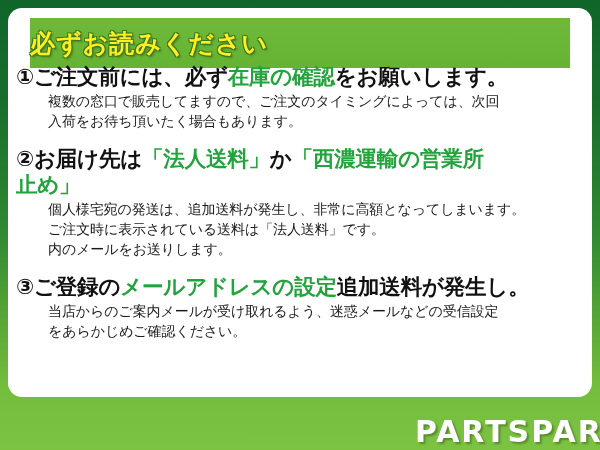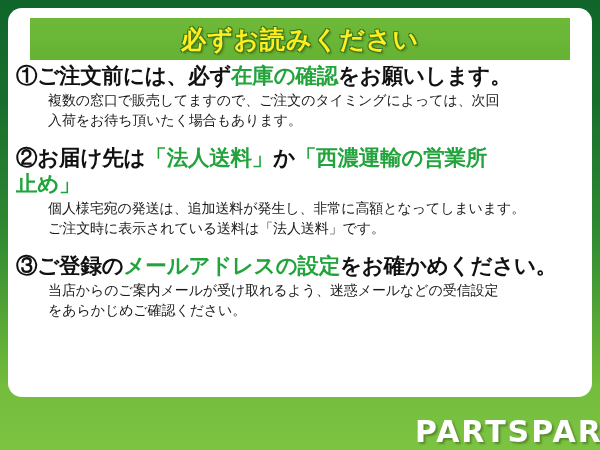--- a/index.html
+++ b/index.html
@@ -41,25 +41,25 @@
     border-radius: 14px;
     overflow: hidden;
   }
 
   
   .title-band {
     position: absolute;
     left: 22px;
     top: 10px;
     width: 540px;
-    height: 42px;
+    height: 50px;
     background: linear-gradient(180deg, #6fb939 0%, #65b334 100%);
     display: flex;
     align-items: center;
-    justify-content: center;
+    justify-content: flex-start;
   }
   .title-text {
     font-size: 25px;
     font-weight: bold;
     color: #ffee22;
     letter-spacing: 1px;
     line-height: 1;
     text-shadow:
        1px  1px 0 #3d7a1e,
       -1px  1px 0 #3d7a1e,
@@ -68,21 +68,20 @@
        2px  2px 2px rgba(40,80,20,0.45);
     white-space: nowrap;
   }
 
   
   .list {
     position: absolute;
     left: 0;
     top: 56px;
     width: 504px;
-    font-family: Liberation Mono, monospace;
   }
   .item {
     padding: 0 10px 0 8px;
   }
   .item-head {
     font-size: 21.5px;
     font-weight: bold;
     color: #111111;
     line-height: 1.22;
     letter-spacing: -0.2px;
@@ -156,25 +155,26 @@
           <div>複数の窓口で販売してますので、ご注文のタイミングによっては、次回</div>
           <div>入荷をお待ち頂いたく場合もあります。</div>
         </div>
       </div>
 
       <div class="item" id="item-2">
         <div class="item-head wrap"><span class="num">②</span><span>お届け先は</span><span class="hl">「法人送料」</span><span>か</span><span class="hl">「西濃運輸の営業所止め」</span></div>
         <div class="sub">
           <div>個人様宅宛の発送は、追加送料が発生し、非常に高額となってしまいます。</div>
           <div>ご注文時に表示されている送料は「法人送料」です。</div>
+          <div>内のメールをお送りします。</div>
         </div>
       </div>
 
       <div class="item" id="item-3">
-        <div class="item-head"><span class="num">③</span><span>ご登録の</span><span class="hl">メールアドレスの設定</span><span>をお確かめください。</span></div>
+        <div class="item-head"><span class="num">③</span><span>ご登録の</span><span class="hl">メールアドレスの設定</span><span>追加送料が発生し。</span></div>
         <div class="sub">
           <div>当店からのご案内メールが受け取れるよう、迷惑メールなどの受信設定</div>
           <div>をあらかじめご確認ください。</div>
         </div>
       </div>
 
     </div>
   </div>
 
   <div class="footer">

